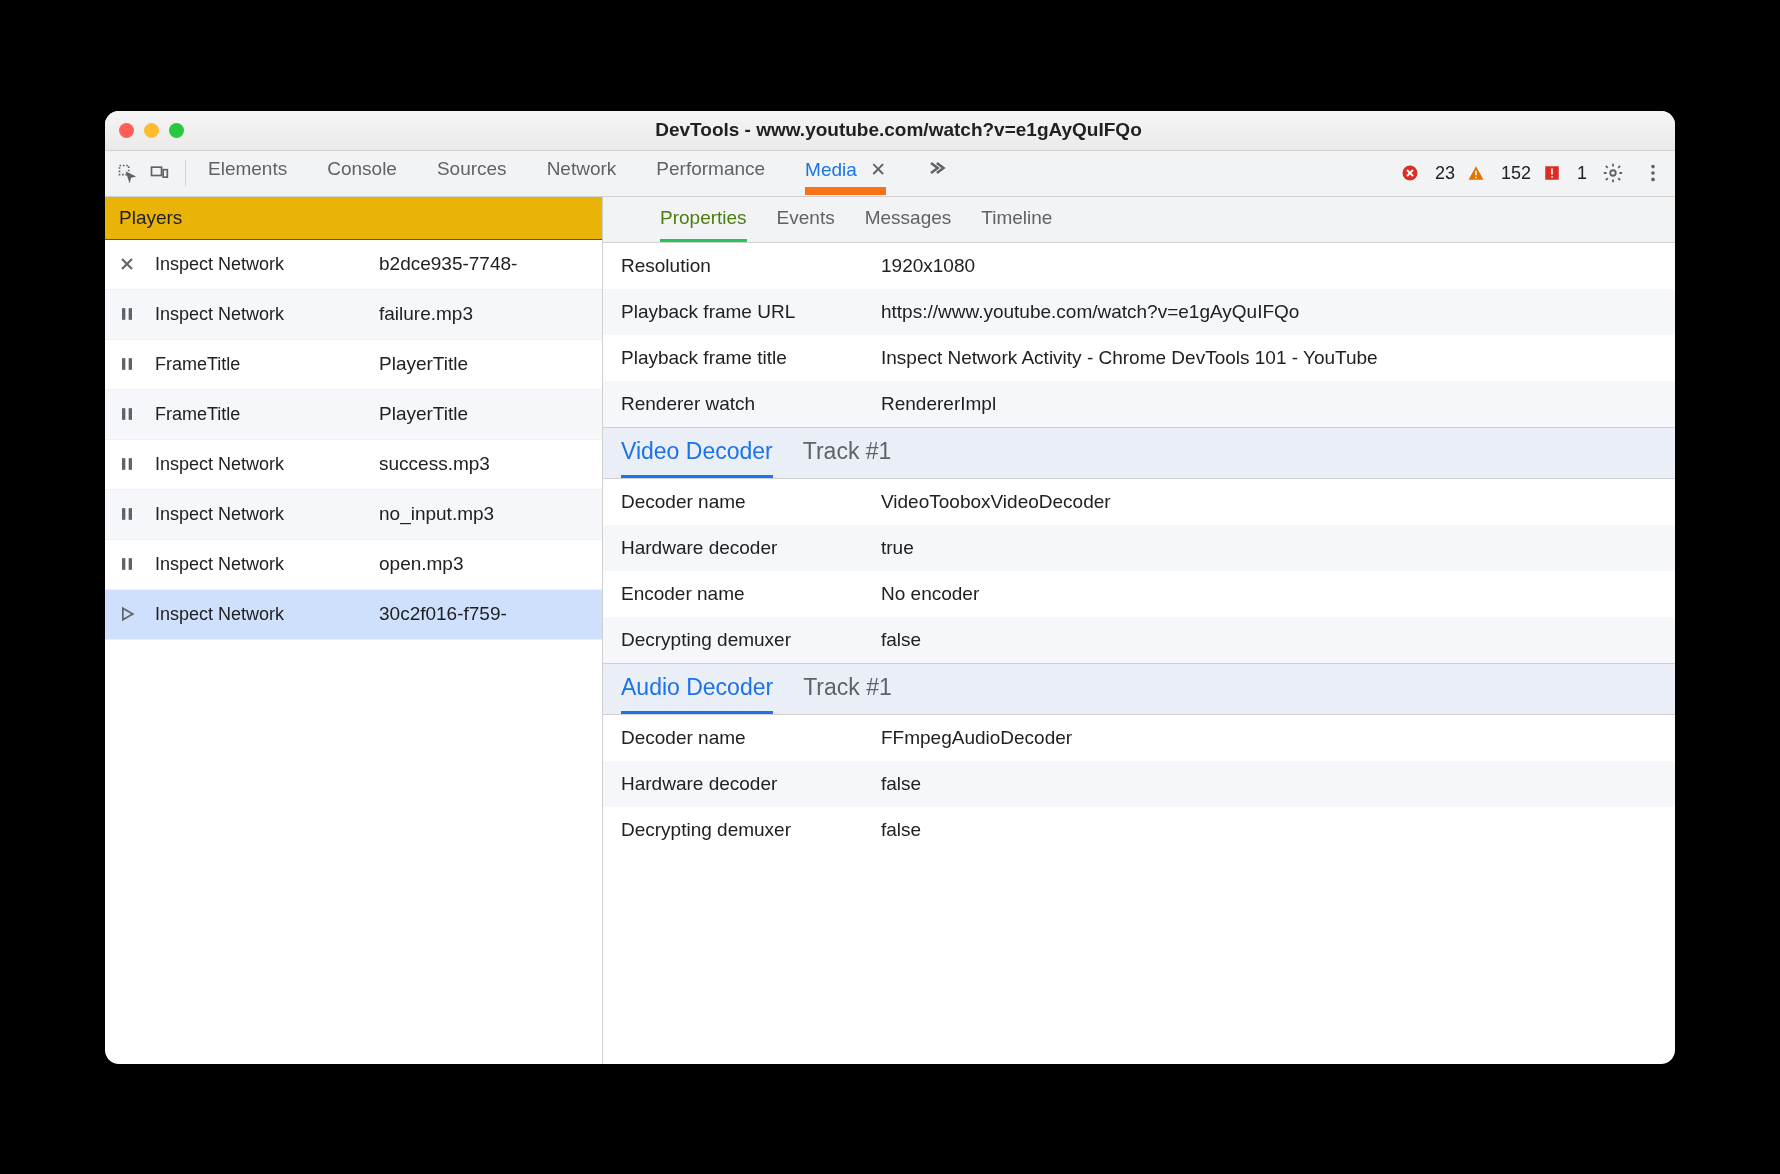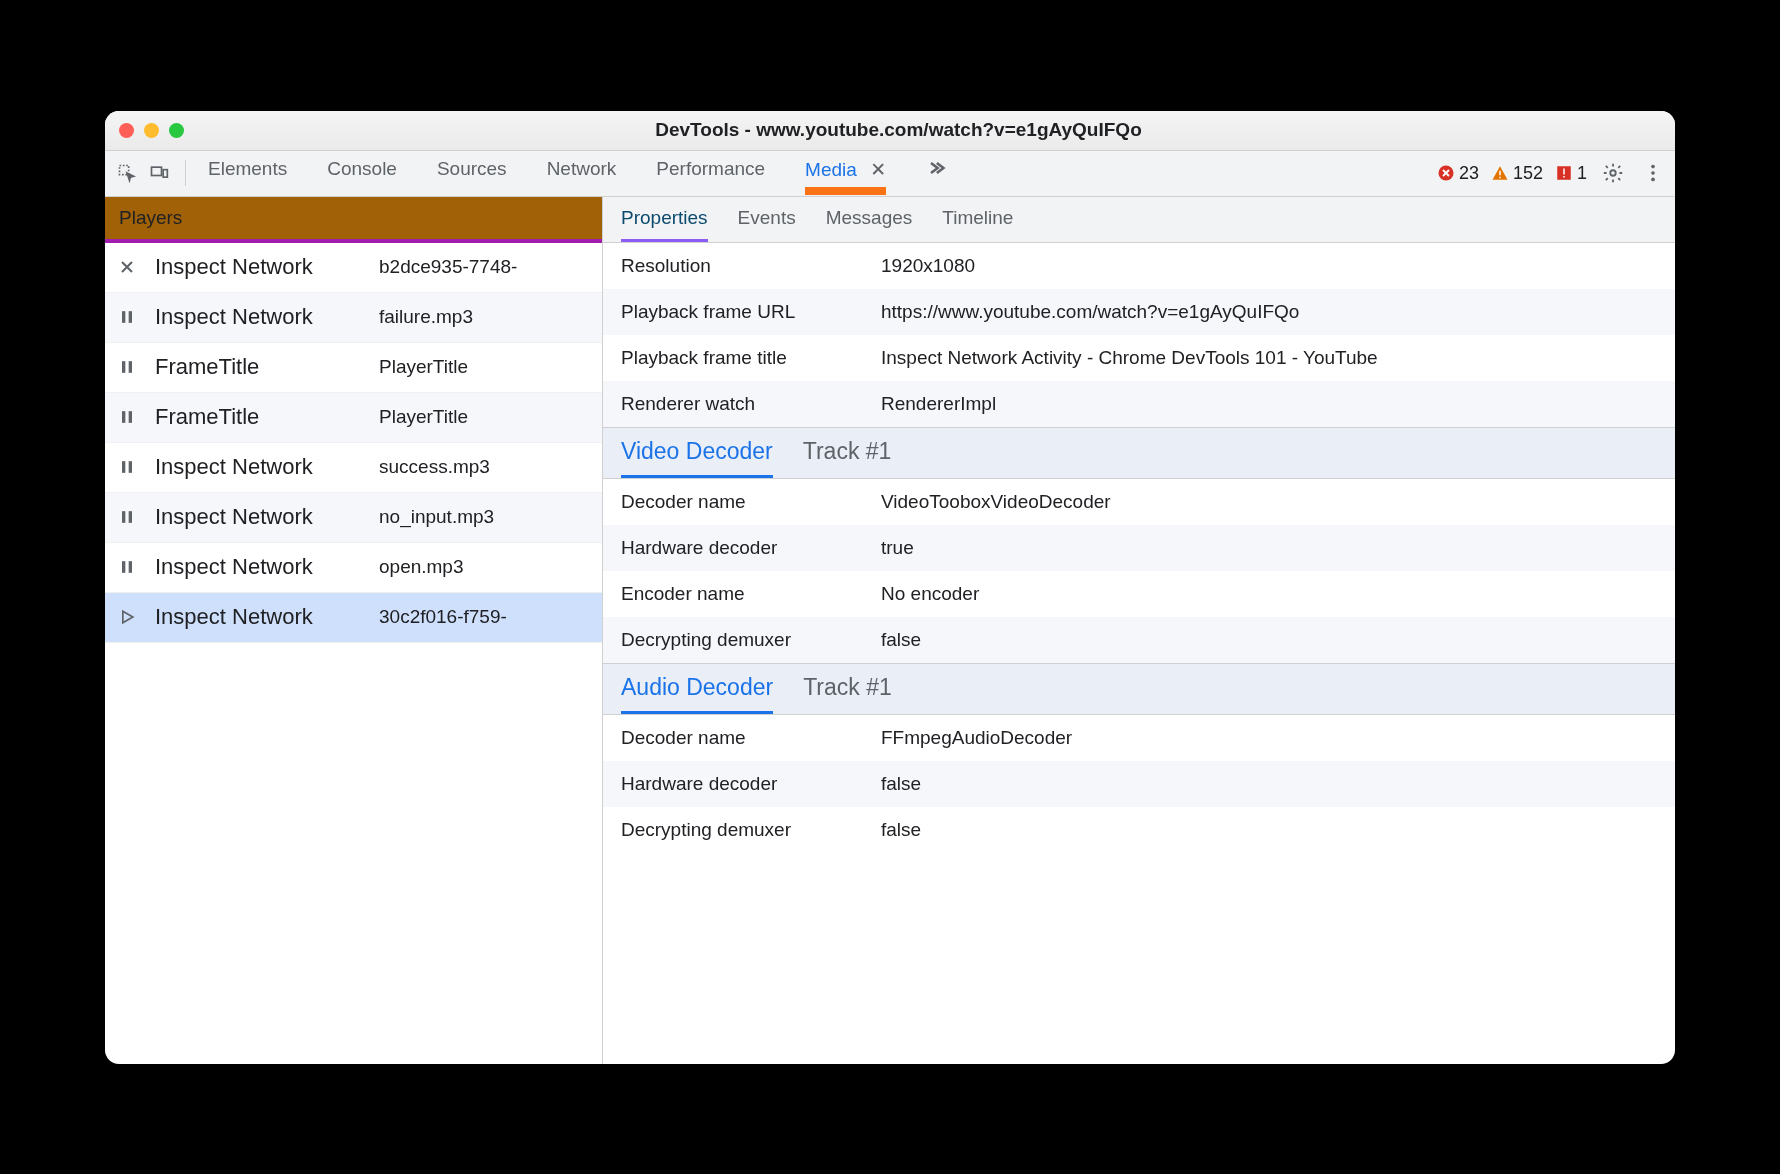--- a/index.html
+++ b/index.html
@@ -51,41 +51,41 @@
   }
   .tb-icon { width:28px; height:28px; display:flex; align-items:center; justify-content:center; cursor:pointer; }
   .tb-icon svg { width:20px; height:20px; }
   .sep { width:1px; height:26px; background:#d0d0d0; margin:0 8px;}
   .tabs { display:flex; gap:40px; margin-left:10px; font-size:19px; color:#5f6368; }
   .tab { cursor:pointer; padding:6px 0; }
   .tab.active { color:#1a73e8; border-bottom:8px solid #f97316; }
   .tab-close { margin-left:8px; color:#5f6368; }
   .more-tabs svg { width:20px; height:20px; }
   .status { margin-left:auto; display:flex; align-items:center; gap:12px; font-size:18px; }
-  .badge { display:flex; align-items:center; gap:4px; }
+  .badge { display:flex; align-items:center; gap:16px; }
   .badge svg { width:18px; height:18px; }
   .settings svg, .kebab svg { width:22px; height:22px; }
 
   .content { flex:1; display:flex; overflow:hidden; }
   .left-pane { width:498px; border-right:1px solid #d0d0d0; display:flex; flex-direction:column; overflow:hidden;}
-  .players-header { padding:10px 14px; font-size:19px; border-bottom:4px solid #a21caf; background:#a16207; }
+  .players-header { padding:10px 14px; font-size:19px; border-bottom:1px solid #a21caf; background:#eab308; }
   .players-list { flex:1; overflow:auto; }
   .player-row { display:flex; align-items:center; height:50px; border-bottom:1px solid #f0f0f0; cursor:pointer;}
   .player-row:nth-child(even){ background:#f5f7fa; }
   .player-row:nth-child(odd){ background:#fff; }
   .player-row.selected { background:#cfe0fc !important; }
   .pr-icon { width:44px; display:flex; align-items:center; justify-content:center; }
   .pr-icon svg { width:20px; height:20px; }
-  .pr-frame { width:220px; padding-left:6px; font-size:22px; overflow:hidden; text-overflow:ellipsis; white-space:nowrap;}
+  .pr-frame { width:220px; padding-left:6px; font-size:18px; overflow:hidden; text-overflow:ellipsis; white-space:nowrap;}
   .pr-title { flex:1; padding-left:10px; font-size:19px; overflow:hidden; text-overflow:ellipsis; white-space:nowrap;}
 
   .right-pane { flex:1; display:flex; flex-direction:column; overflow:auto; }
   .subtabs { display:flex; gap:30px; padding:10px 18px 0 18px; border-bottom:1px solid #d0d0d0; background:#f1f3f4; font-size:19px; color:#5f6368;}
   .subtab { padding-bottom:10px; cursor:pointer;}
-  .subtab.active { color:#0c4a6e; border-bottom:3px solid #8b5cf6; }
+  .subtab.active { color:#4d7c0f; border-bottom:3px solid #22c55e;margin-left:39px; }
 
   .prop-table { width:100%; }
   .prop-row { display:flex; padding:12px 18px; font-size:19px; }
   .prop-row:nth-child(even){ background:#f5f7fa; }
   .prop-key { width:260px; }
   .prop-val { flex:1; }
 
   .section { display:flex; gap:30px; padding:10px 18px 0 18px; background:#e9eef7; border-top:1px solid #d0d0d0; border-bottom:1px solid #d0d0d0; font-size:23px;}
   .section-tab { padding-bottom:10px; cursor:pointer; color:#5f6368;}
   .section-tab.active { color:#1a73e8; border-bottom:3px solid #1a73e8;}

